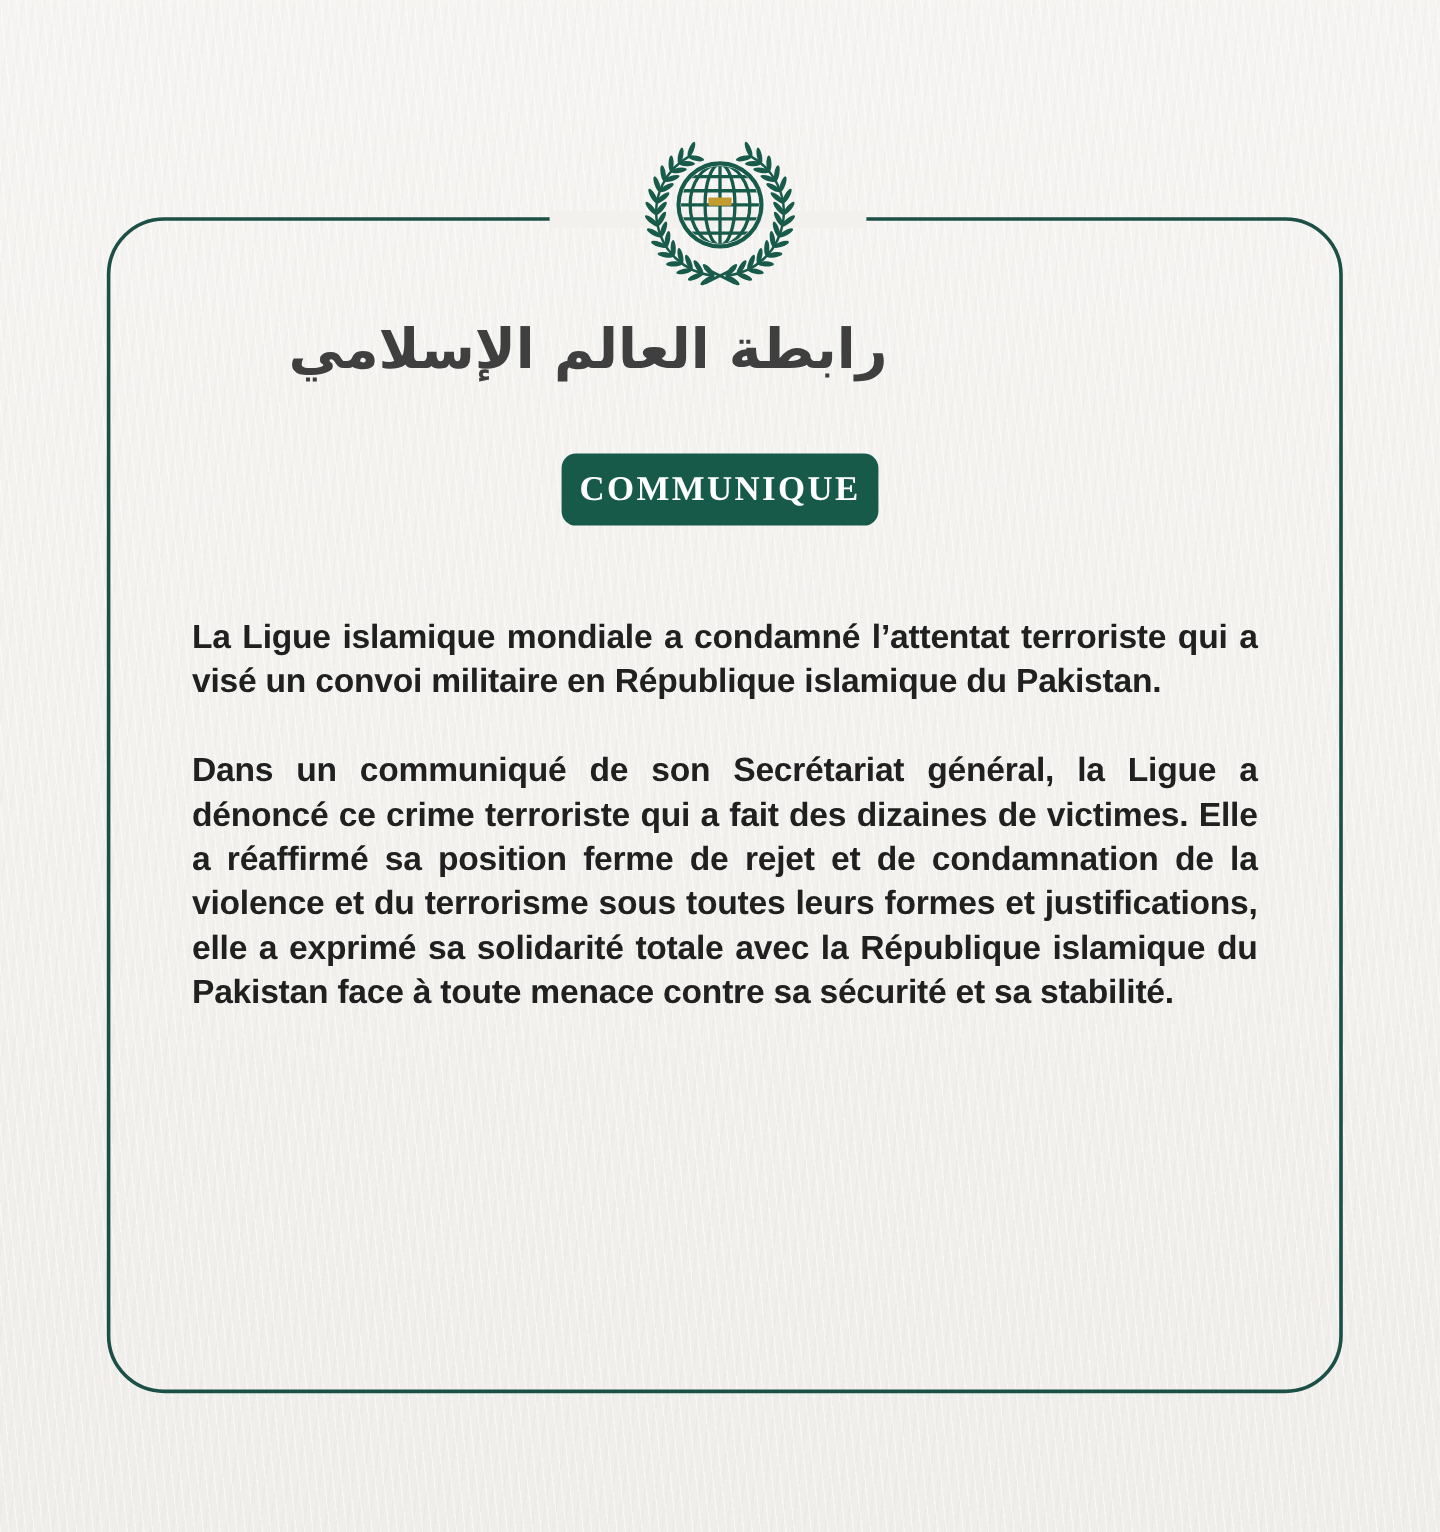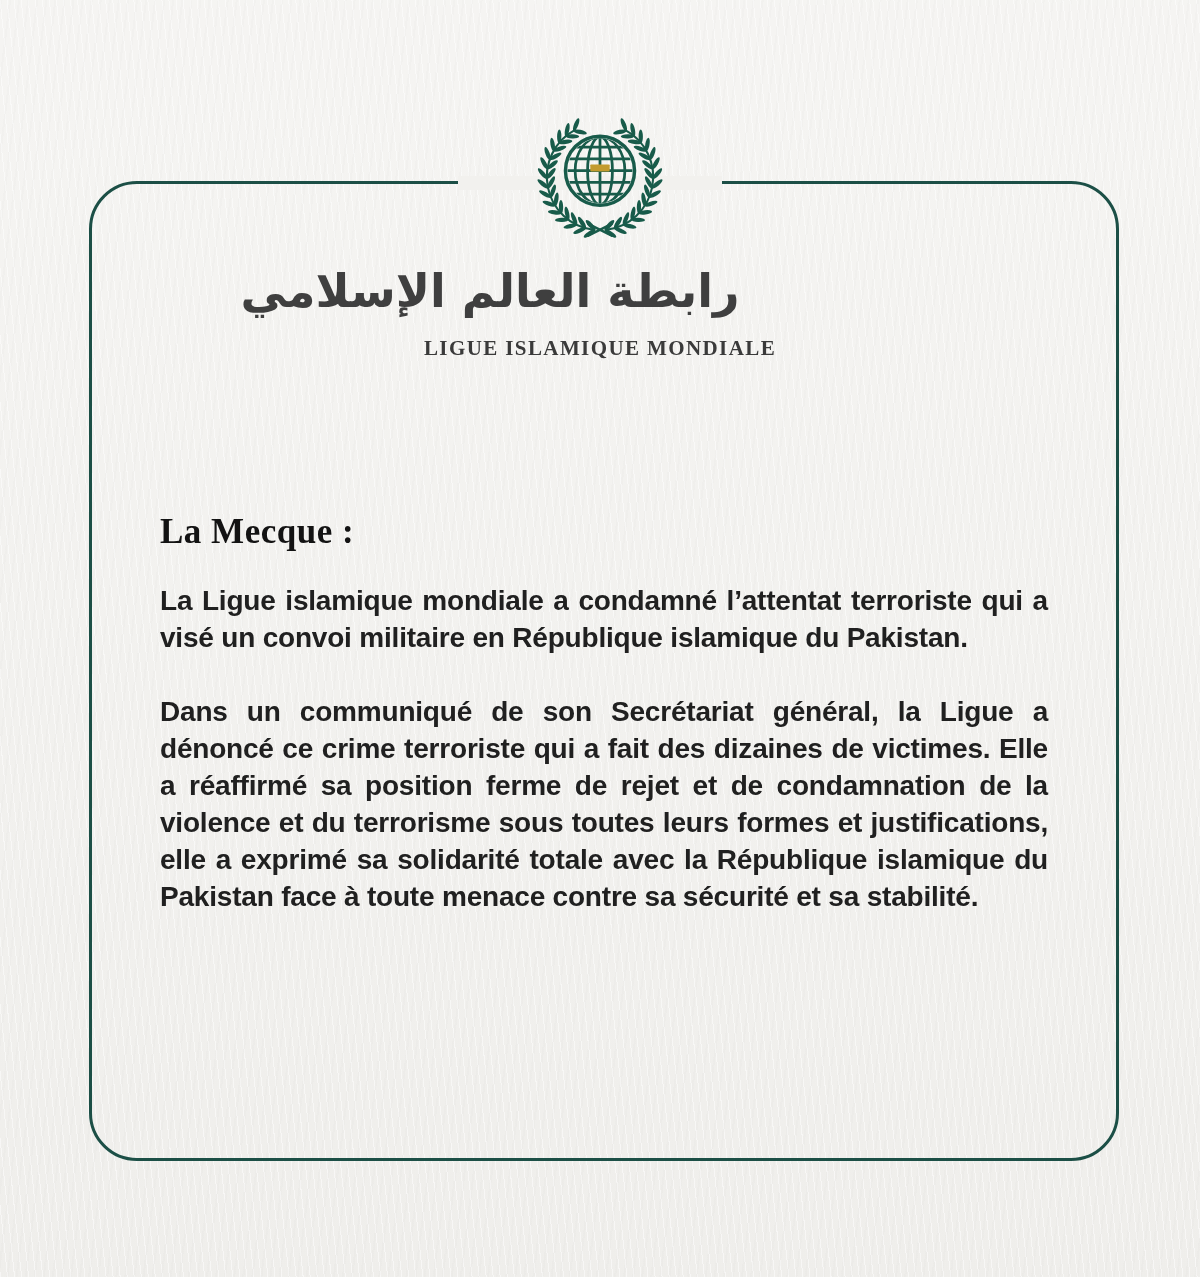--- a/index.html
+++ b/index.html
@@ -210,21 +210,22 @@
           </g>
         </g>
         <g fill="none" stroke="var(--brand-green)" stroke-width="3.5" stroke-linecap="round">
           <path d="M 93 165 Q 107 172 127 182"></path>
           <path d="M 127 165 Q 113 172 93 182"></path>
         </g>
       </svg>
   </div>
 
   <div class="arabic">رابطة العالم الإسلامي</div>
-  <div class="latin">LIGUE ISLAMIQUE MONDIALE</div>
-
+
+  <div class="badge">
+    <span>COMMUNIQUE</span>
+  </div>
 
   <main class="content">
-    <h1 class="heading">La Mecque :</h1>
     <p class="para">La Ligue islamique mondiale a condamné l’attentat terroriste qui a visé un convoi militaire en République islamique du Pakistan.</p>
     <p class="para">Dans un communiqué de son Secrétariat général, la Ligue a dénoncé ce crime terroriste qui a fait des dizaines de victimes. Elle a réaffirmé sa position ferme de rejet et de condamnation de la violence et du terrorisme sous toutes leurs formes et justifications, elle a exprimé sa solidarité totale avec la République islamique du Pakistan face à toute menace contre sa sécurité et sa stabilité.</p>
   </main>
 </div>
 
 </body></html>

